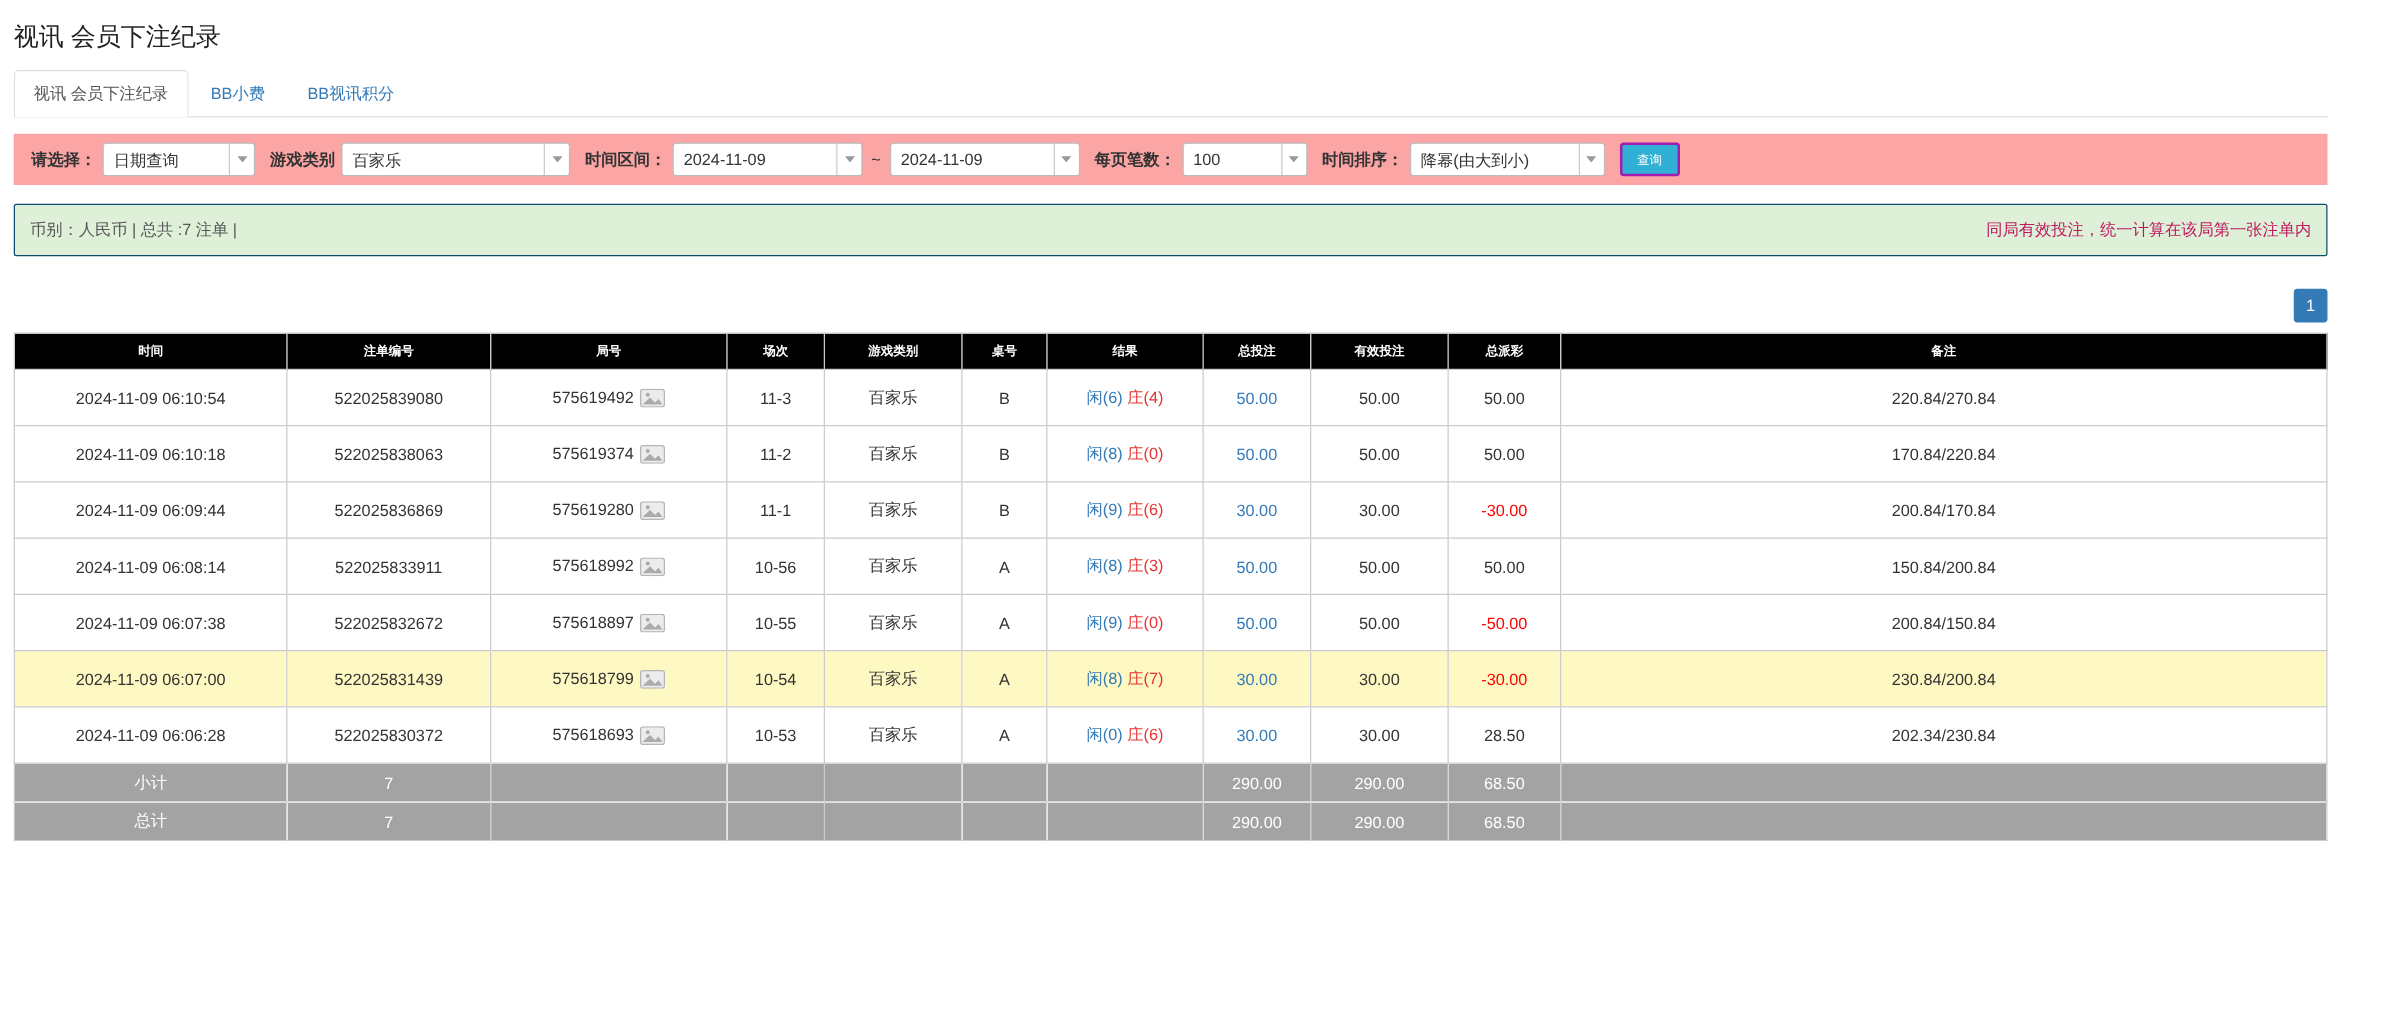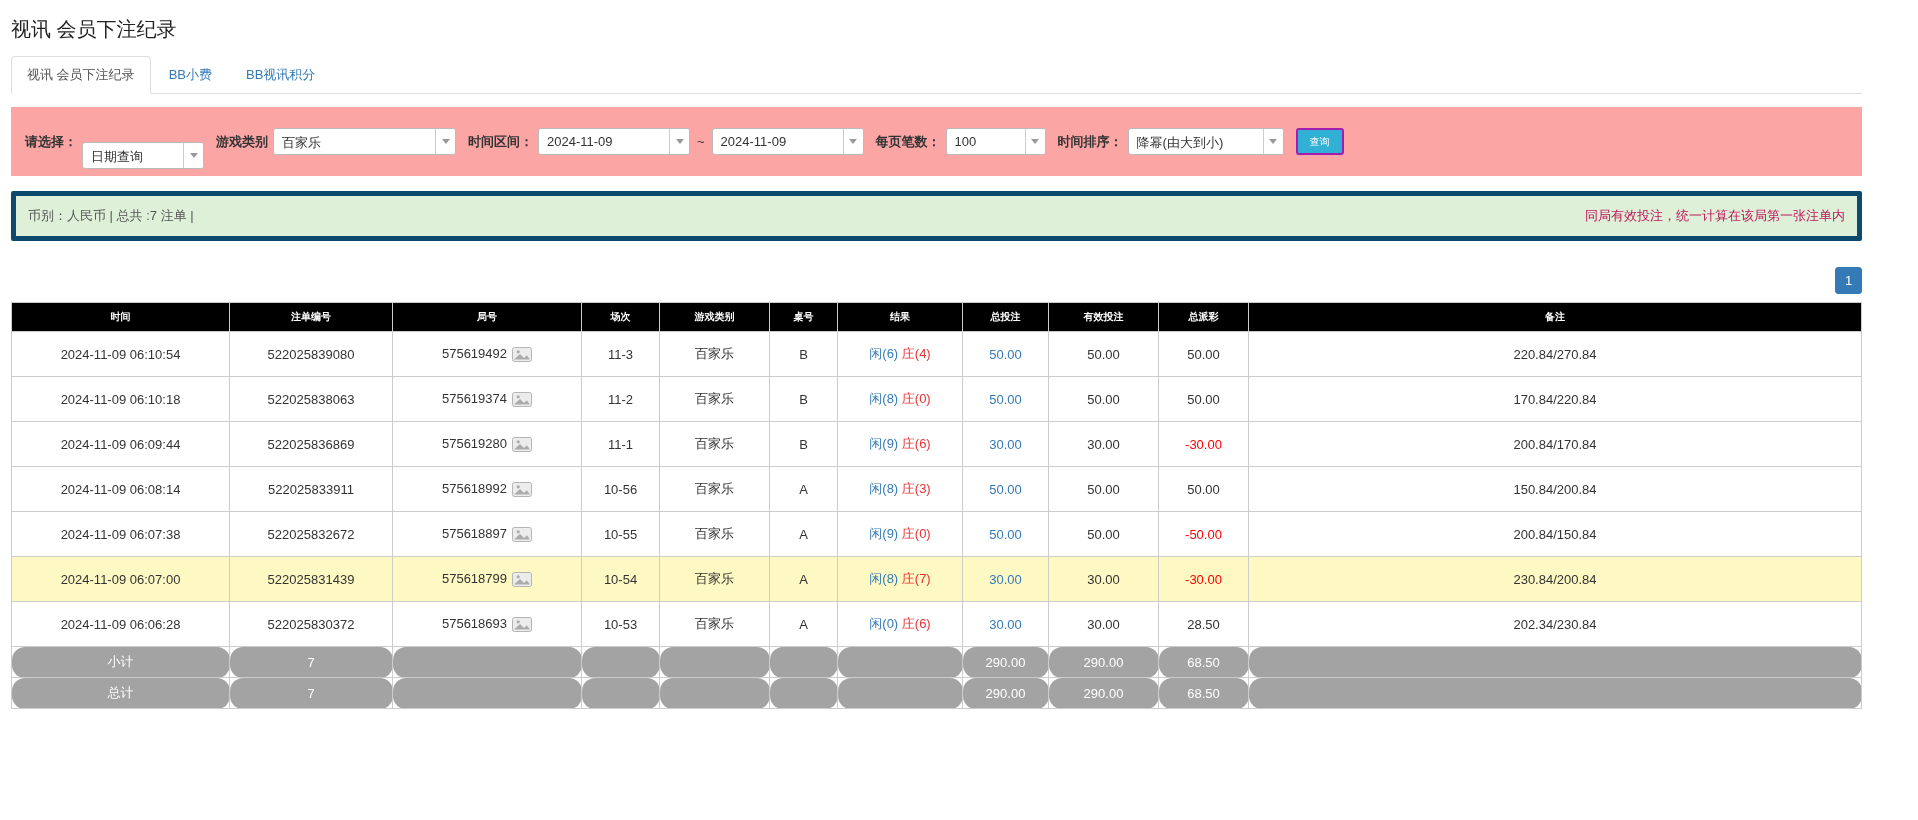--- a/index.html
+++ b/index.html
@@ -14,32 +14,32 @@
   .filter-bar { margin-top:13px; background:#fca5a5; padding:7px 10px; display:flex; align-items:center; }
   .flabel { font-weight:bold; margin:0 5px 0 12px; white-space:nowrap; color:#333; }
   .flabel.first { margin-left:4px; }
   .combo { display:inline-flex; align-items:stretch; height:27px; background:#fff; border:1px solid #bbb; border-radius:3px; overflow:hidden; flex:none; }
   .combo-text { padding:5px 8px; flex:1; white-space:nowrap; overflow:hidden; font-size:13px; color:#333; }
   .combo-btn { width:20px; display:flex; align-items:center; justify-content:center; border-left:1px solid #ccc; background:#fff; cursor:pointer; }
   .caret-down { width:0; height:0; border-left:4px solid transparent; border-right:4px solid transparent; border-top:5px solid #999; }
   .tilde { margin:0 7px; color:#333; }
   .search-btn { margin-left:12px; background:#31b0d5; border:2px solid #a21caf; color:#fff; font-size:10px; padding:0 12px; height:27px; border-radius:3px; cursor:pointer; font-family:inherit; }
 
-  .alert-bar { margin-top:15px; background:#dff0d8; border:5px solid #0c4a6e; border-radius:2px; padding:11px 12px; display:flex; justify-content:space-between; align-items:center; }
+  .alert-bar { margin-top:15px; background:#dff0d8; border:1px solid #0c4a6e; border-radius:2px; padding:11px 12px; display:flex; justify-content:space-between; align-items:center; }
   .alert-left { color:#555; }
   .alert-right { color:#be185d; }
 
   .pagination { text-align:right; margin:26px 0 8px; }
   .page-btn { display:inline-block; min-width:27px; padding:5px 8px; background:#337ab7; border:1px solid #337ab7; color:#fff; border-radius:3px; text-align:center; cursor:pointer; font-size:13px; }
 
   table.records { width:100%; border-collapse:collapse; table-layout:fixed; }
   .records th { background:#000; color:#fff; font-weight:bold; font-size:10px; padding:7px 4px; border:1px solid #ccc; text-align:center; }
   .records td { border:1px solid #ccc; padding:13px 4px; text-align:center; font-size:13px; color:#333; background:#fff; overflow:hidden; white-space:nowrap; }
   .records tr.highlight td { background:#fef9c3; }
-  .records tfoot td { background:#a3a3a3; color:#fff; padding:6px 4px;border-radius:13px; }
+  .records tfoot td { background:#a3a3a3; color:#fff; padding:6px 4px; }
   .player { color:#337ab7; }
   .banker { color:#e53333; }
   .bet-link { color:#337ab7; cursor:pointer; text-decoration:none; }
   .neg { color:#f00; }
   .round-icon { display:inline-block; vertical-align:middle; margin-left:5px; cursor:pointer; line-height:0; }
 </style>
 </head>
 <body>
 
 <div class="page">
@@ -47,21 +47,21 @@
   <h1 class="page-title">视讯 会员下注纪录</h1>
 
   <div class="tabs">
     <div class="tab active">视讯 会员下注纪录</div>
     <div class="tab">BB小费</div>
     <div class="tab">BB视讯积分</div>
   </div>
 
   <div class="filter-bar">
     <span class="flabel first">请选择：</span>
-    <div class="combo" style="width:122px;margin-top:28px;">
+    <div class="combo" style="width:122px;">
       <span class="combo-text">日期查询</span>
       <span class="combo-btn">
           <i class="caret-down"></i>
         </span>
     </div>
 
     <span class="flabel">游戏类别</span>
     <div class="combo" style="width:183px;">
       <span class="combo-text">百家乐</span>
       <span class="combo-btn">

